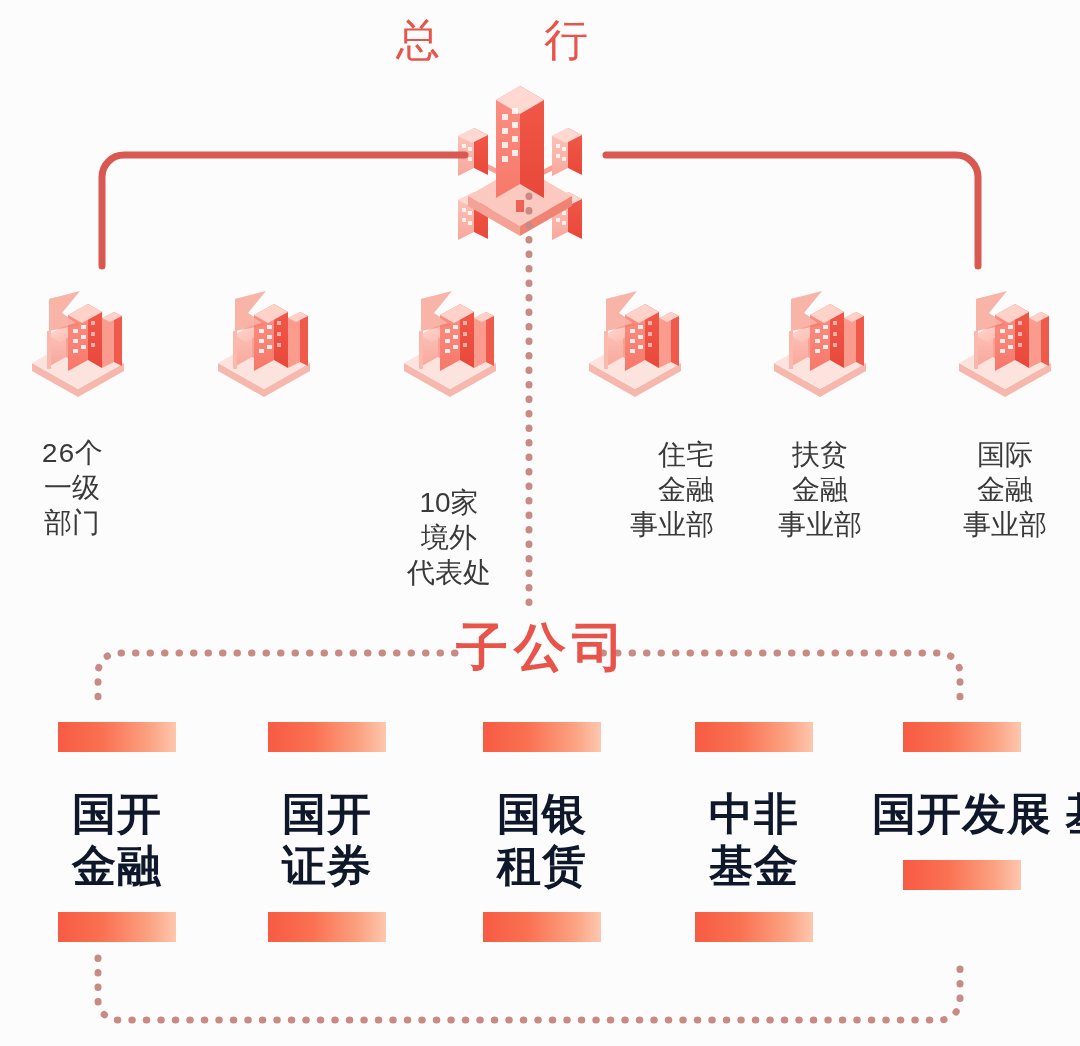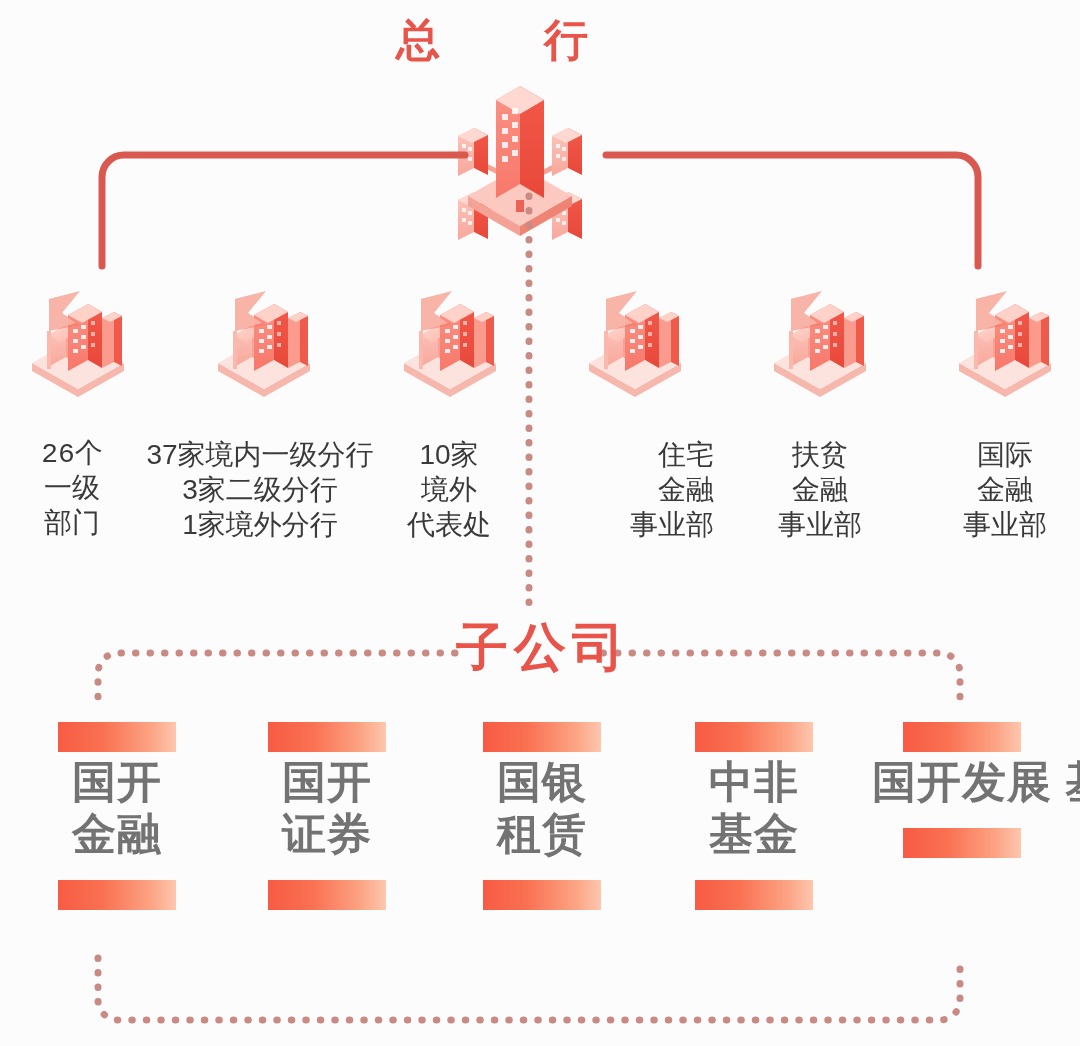--- a/index.html
+++ b/index.html
@@ -9,21 +9,21 @@
     font-family:"Liberation Sans","DejaVu Sans",sans-serif;
     overflow:hidden;
     position:relative;
   }
   #stage{position:absolute;left:0;top:0;width:1080px;height:1046px;}
 
   
   .hq-title{
     position:absolute;left:0;top:14px;width:984px;
     text-align:center;
-    font-size:44px;font-weight:bold;
+    font-size:44px;font-weight:normal;
     color:#e8544a;
     letter-spacing:30px;
     text-indent:30px;
     line-height:52px;
   }
 
   
   svg.layer{position:absolute;left:0;top:0;width:1080px;height:1046px;overflow:visible;}
 
   
@@ -52,22 +52,22 @@
   .bar{
     height:30px;width:100%;
     background:linear-gradient(90deg,#f75b43 0%,#fa7152 38%,#fba383 78%,#fdc7ae 100%);
   }
   .bar.bottom{margin-top:0;}
   .sub-name{
     text-align:center;
     font-size:44px;
     font-weight:bold;
     line-height:52px;
-    color:#737373;
-    padding:4px 0 20px;
+    color:#0f172a;
+    padding:36px 0 20px;
     white-space:pre-line;
     letter-spacing:1px;
   }
 </style>
 </head>
 <body>
 
 <div id="stage">
 
   <div class="hq-title">总　行</div>
@@ -229,24 +229,21 @@
     <use href="#branchIcon" x="390" y="285" width="120" height="115"></use>
     <use href="#branchIcon" x="575" y="285" width="120" height="115"></use>
     <use href="#branchIcon" x="760" y="285" width="120" height="115"></use>
     <use href="#branchIcon" x="945" y="285" width="120" height="115"></use>
   </svg>
 
   <div class="branch-labels">
     <div class="blabel" style="left:12px;width:120px;font-family:Liberation Mono, monospace;">26个
 一级
 部门</div>
-    <div class="blabel" style="left:120px;width:280px;">37家境内一级分行
-3家二级分行
-1家境外分行</div>
-    <div class="blabel" style="left:390px;width:118px;">10家
+    <div class="blabel" style="left:390px;width:118px;margin-top:48px;">10家
 境外
 代表处</div>
     <div class="blabel" style="left:556px;width:158px;text-align:right;">住宅
 金融
 事业部</div>
     <div class="blabel" style="left:741px;width:158px;">扶贫
 金融
 事业部</div>
     <div class="blabel" style="left:926px;width:158px;">国际
 金融

